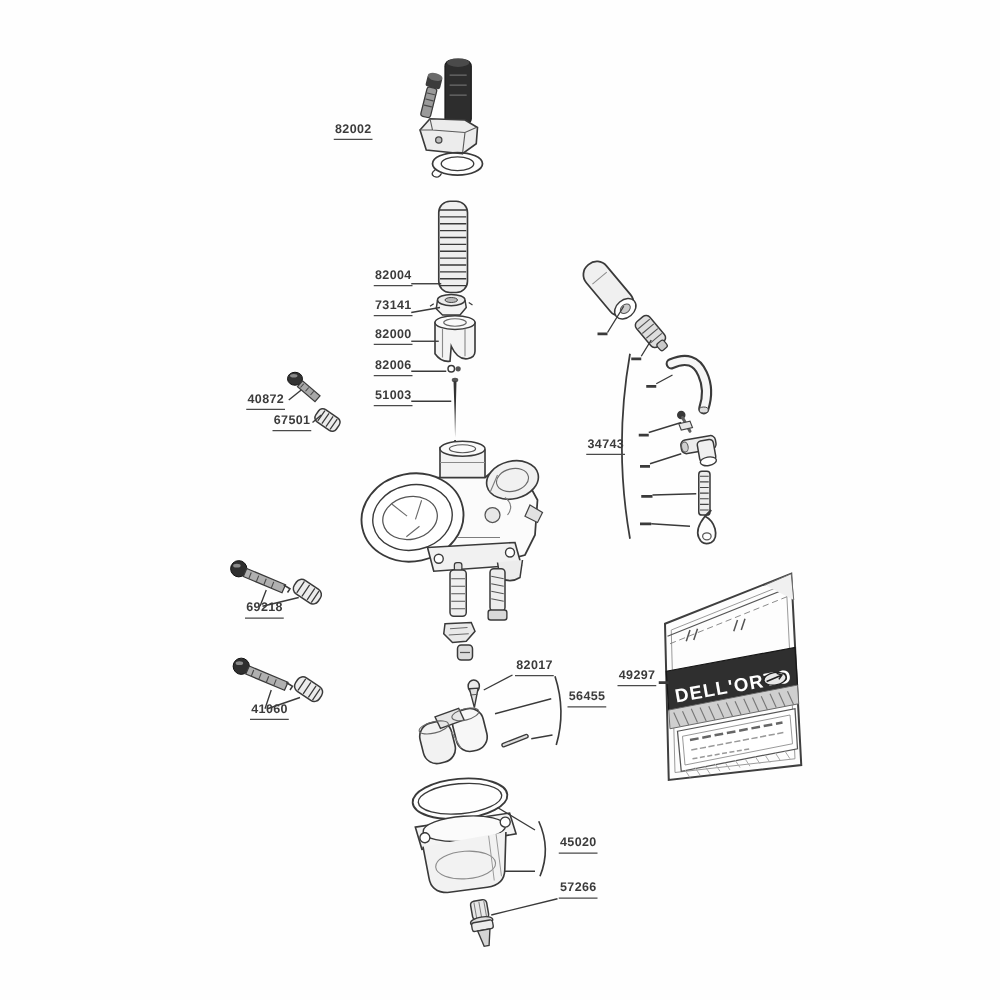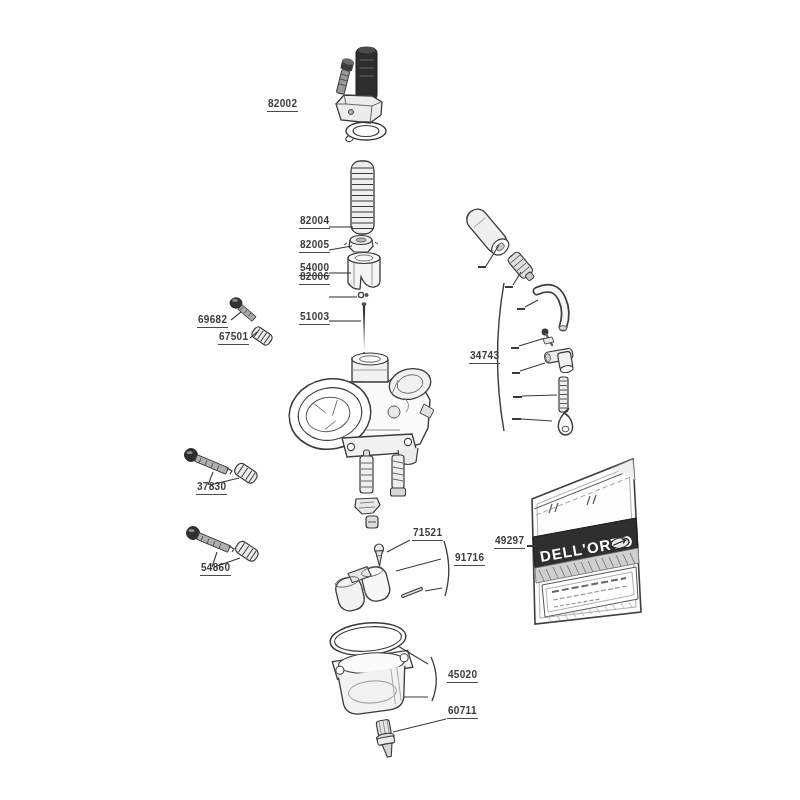--- a/index.html
+++ b/index.html
@@ -263,28 +263,28 @@
     <path d="M212 567 L217 552 M214 567 L240 558"></path>
     <path d="M410 540 L387 552"></path>
     <path d="M396 571 L441 559 M425 591 L442 588"></path>
     <path d="M398 646 L428 664 M404 697 L428 697"></path>
     <path d="M446 719 L393 732"></path>
   </g>
 </svg>
 
 <div class="plabel" style="left:267px;top:99px">82002</div>
 <div class="plabel" style="left:299px;top:216px">82004</div>
-<div class="plabel" style="left:299px;top:240px">82005</div>
-<div class="plabel" style="left:299px;top:263px">54000</div>
-<div class="plabel" style="left:299px;top:272px">82006</div>
+<div class="plabel" style="left:299px;top:240px">73141</div>
+<div class="plabel" style="left:299px;top:263px">82000</div>
+<div class="plabel" style="left:299px;top:288px">82006</div>
 <div class="plabel" style="left:299px;top:312px">51003</div>
-<div class="plabel" style="left:197px;top:315px">69682</div>
+<div class="plabel" style="left:197px;top:315px">40872</div>
 <div class="plabel" style="left:218px;top:332px">67501</div>
 <div class="plabel" style="left:469px;top:351px">34743</div>
-<div class="plabel" style="left:196px;top:482px">37830</div>
-<div class="plabel" style="left:200px;top:563px">54860</div>
-<div class="plabel" style="left:412px;top:528px">71521</div>
-<div class="plabel" style="left:454px;top:553px">91716</div>
+<div class="plabel" style="left:196px;top:482px">69218</div>
+<div class="plabel" style="left:200px;top:563px">41060</div>
+<div class="plabel" style="left:412px;top:528px">82017</div>
+<div class="plabel" style="left:454px;top:553px">56455</div>
 <div class="plabel" style="left:494px;top:536px">49297</div>
 <div class="plabel" style="left:447px;top:670px">45020</div>
-<div class="plabel" style="left:447px;top:706px">60711</div>
+<div class="plabel" style="left:447px;top:706px">57266</div>
 
 </div>
 
 </body></html>

